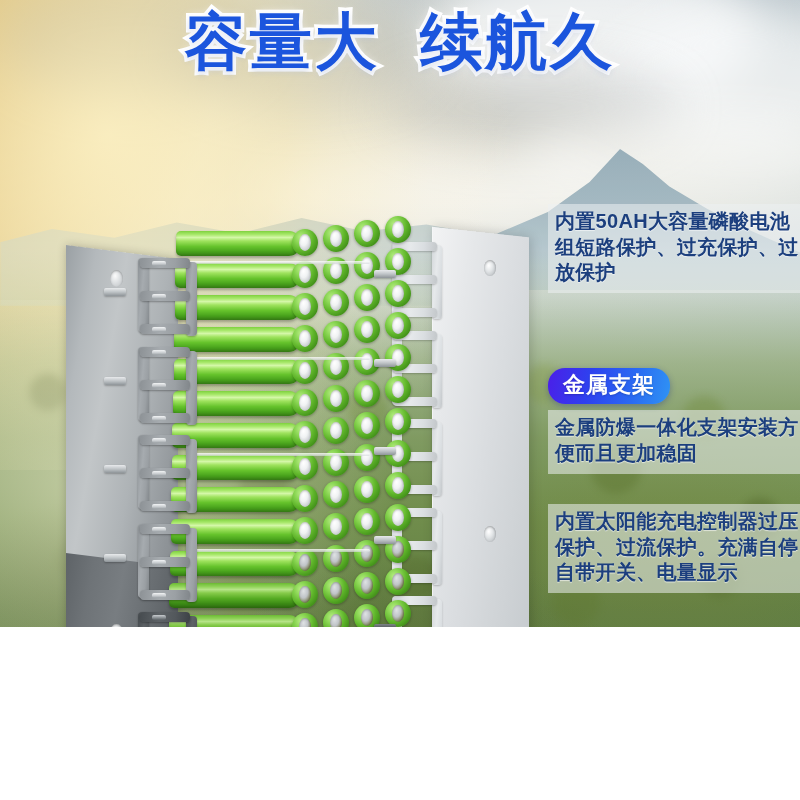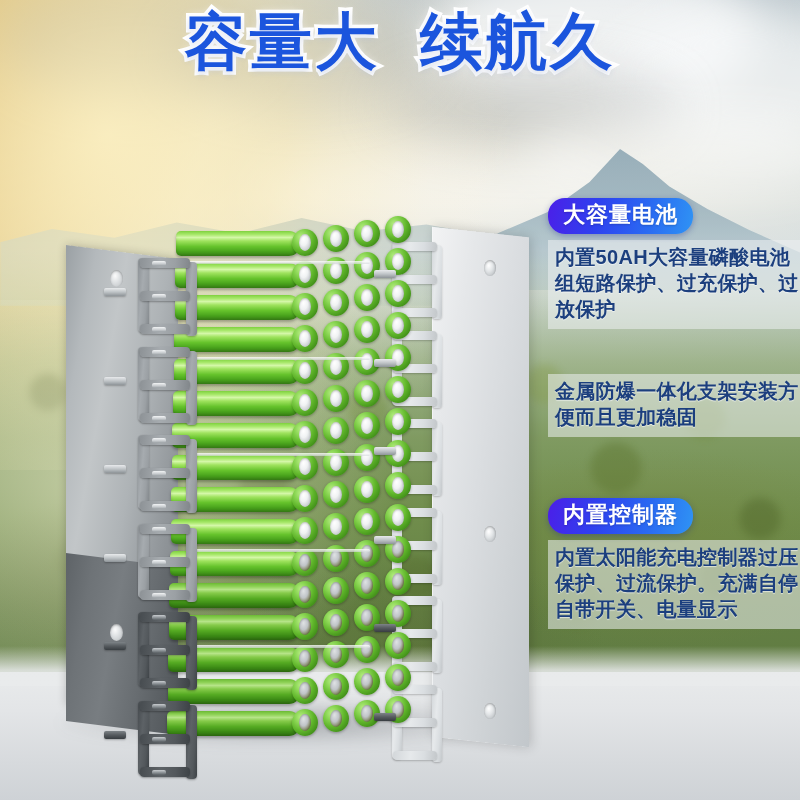--- a/index.html
+++ b/index.html
@@ -8,21 +8,21 @@
     padding: 0;
     background: #ffffff;
   }
   body {
     font-family: "Liberation Sans", "DejaVu Sans", sans-serif;
   }
 
   #poster {
     position: relative;
     width: 800px;
-    height: 800px;
+    height: 627px;
     overflow: hidden;
     background: #cfd6d2;
   }
 
   
   .bg-layer { position: absolute; left: 0; width: 800px; }
 
   .sky {
     top: 0; height: 470px;
     background:
@@ -586,26 +586,25 @@
       <div class="plate-right-hole" style="left: 484px; top: 525.5px; z-index: 80;"></div>
       <div class="plate-right-hole" style="left: 484px; top: 702.5px; z-index: 80;"></div>
     </div>
 
   <div id="headline">
     <span class="headline-text">容量大  续航久</span>
   </div>
 
 
   <div class="feature" id="f1">
-    <div class="feature-badge">大容量电池</div>
     <div class="feature-body">内置50AH大容量磷酸电池组短路保护、过充保护、过放保护</div>
   </div>
 
   <div class="feature" id="f2">
+    <div class="feature-badge">金属支架</div>
     <div class="feature-body">金属防爆一体化支架安装方便而且更加稳固</div>
   </div>
 
   <div class="feature" id="f3">
-    <div class="feature-badge">内置控制器</div>
     <div class="feature-body">内置太阳能充电控制器过压保护、过流保护。充满自停自带开关、电量显示</div>
   </div>
 
 </div>
 
 </body></html>

